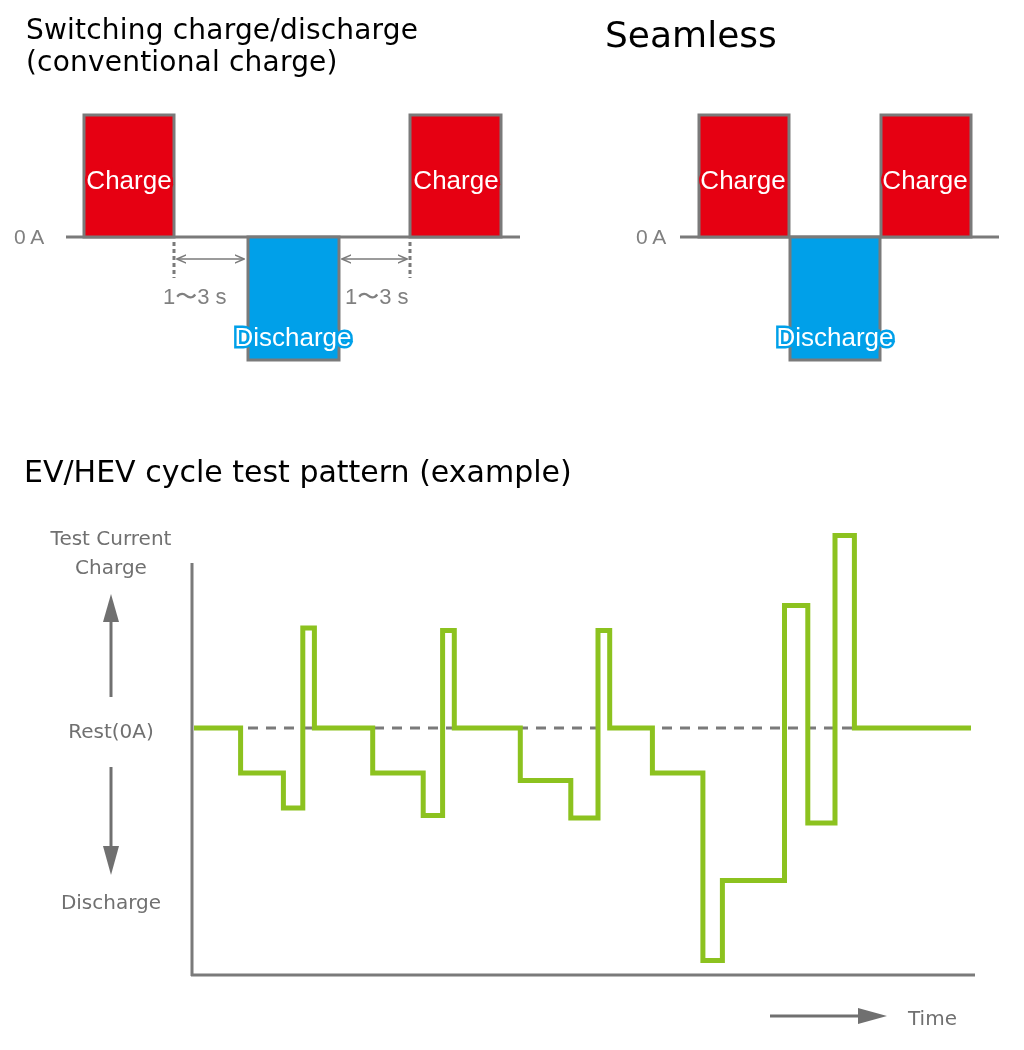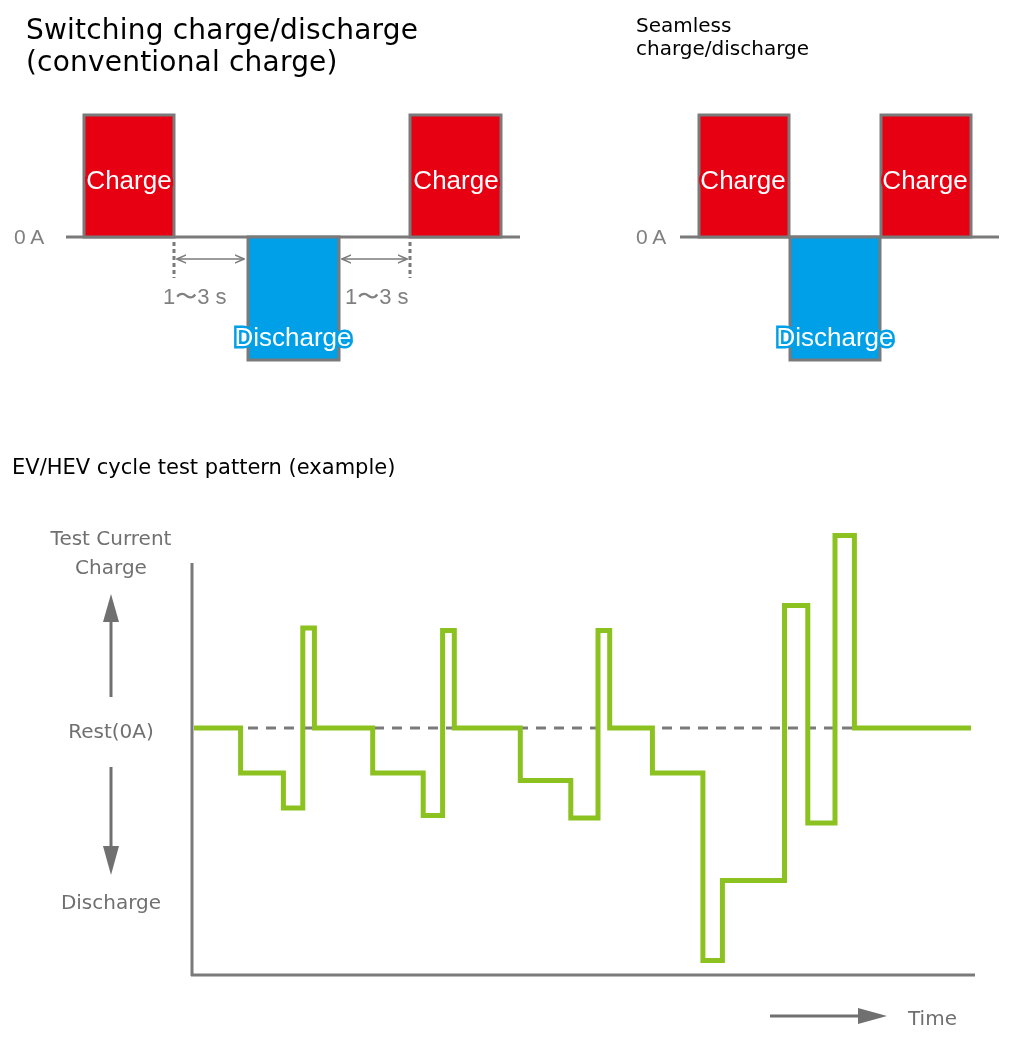--- a/index.html
+++ b/index.html
@@ -1,35 +1,34 @@
 <!DOCTYPE html>
 <html><head>
   <meta charset="utf-8">
   <style>
     html, body { margin: 0; padding: 0; background: #ffffff; }
     body { width: 1024px; height: 1050px; position: relative; overflow: hidden; font-family: "Liberation Sans", sans-serif; }
     .title { position: absolute; font-family: "DejaVu Sans", sans-serif; font-weight: normal; color: #000; line-height: 1.15; margin: 0; }
     #t1 { left: 26px; top: 14px; font-size: 28px; letter-spacing: 0.2px; }
-    #t2 { left: 636px; top: 14px; font-size: 20px; }
-    #t3 { left: 12px; top: 455px; font-size: 21px; }
+    #t2 { left: 605px; top: 14px; font-size: 36px; }
+    #t3 { left: 24px; top: 455px; font-size: 30px; }
     .title span { display: block; }
     svg { position: absolute; left: 0; top: 0; }
     .lbl-gray { font-family: "Liberation Sans", sans-serif; fill: #808080; }
     .axis-lbl { font-family: "DejaVu Sans", sans-serif; fill: #707070; font-size: 20px; }
   </style>
 </head>
 <body>
 
 <h1 class="title" id="t1">
   <span>Switching charge/discharge</span>
   <span>(conventional charge)</span>
 </h1>
 <h1 class="title" id="t2">
   <span>Seamless</span>
-  <span>charge/discharge</span>
 </h1>
 <h1 class="title" id="t3">EV/HEV cycle test pattern (example)</h1>
 
 <svg width="1024" height="1050" viewBox="0 0 1024 1050">
   <defs>
     <marker id="arrSmall" viewBox="0 0 10 10" refX="9" refY="5" markerWidth="7" markerHeight="7" orient="auto-start-reverse">
       <path d="M0,1 L9,5 L0,9" fill="none" stroke="#7a7a7a" stroke-width="1.5"></path>
     </marker>
   </defs>
 

